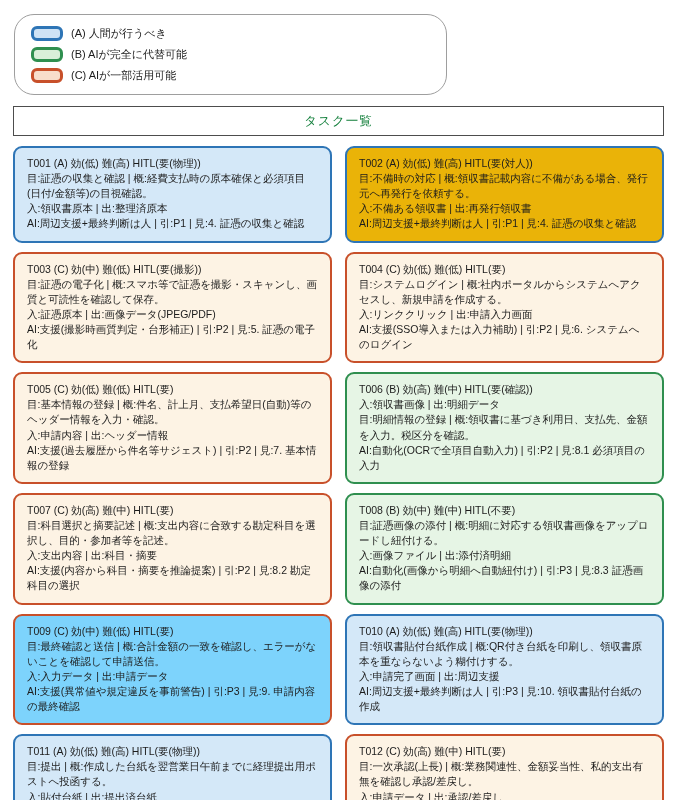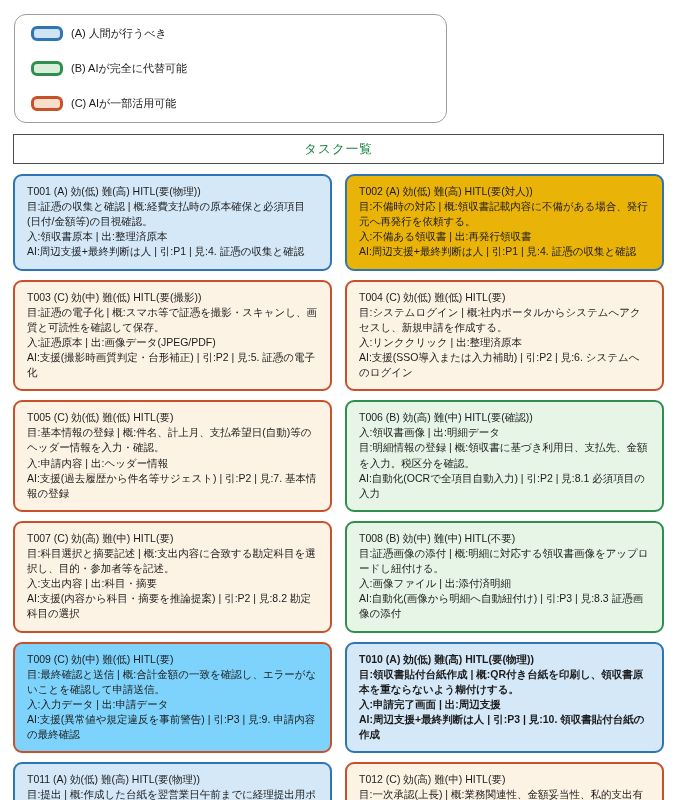--- a/index.html
+++ b/index.html
@@ -5,23 +5,23 @@
   html,body{margin:0;padding:0;}
   body{
     width:677px;height:800px;overflow:hidden;background:#ffffff;
     font-family:"Liberation Sans","DejaVu Sans",sans-serif;
     color:#1c1c1c;
   }
   .page{padding:14px 13px 0 13px;box-sizing:border-box;}
 
   .legend{
     width:433px;box-sizing:border-box;
-    border:1.3px solid #9e9e9e;border-radius:12px;
+    border:1.3px solid #9e9e9e;border-radius:20px;
     padding:11px 16px;margin-left:1px;
-    display:flex;flex-direction:column;gap:20px;
+    display:flex;flex-direction:column;gap:6px;
     background:#ffffff;
   }
   .legend-item{display:flex;align-items:center;gap:8px;}
   .swatch{
     width:26px;height:9px;border-radius:6px;border:3px solid #000;
     flex:0 0 auto;display:inline-block;
   }
   .legend-label{font-size:11px;line-height:1.2;color:#1c1c1c;}
 
   .title-box{
@@ -84,21 +84,21 @@
       </div>
       <div class="card" style="border-color: rgb(200, 80, 42); background: rgb(253, 243, 228);">
         <div>T003 (C) 効(中) 難(低) HITL(要(撮影))</div>
         <div>目:証憑の電子化 | 概:スマホ等で証憑を撮影・スキャンし、画質と可読性を確認して保存。</div>
         <div>入:証憑原本 | 出:画像データ(JPEG/PDF)</div>
         <div>AI:支援(撮影時画質判定・台形補正) | 引:P2 | 見:5. 証憑の電子化</div>
       </div>
       <div class="card" style="border-color: rgb(200, 80, 42); background: rgb(253, 243, 228);">
         <div>T004 (C) 効(低) 難(低) HITL(要)</div>
         <div>目:システムログイン | 概:社内ポータルからシステムへアクセスし、新規申請を作成する。</div>
-        <div>入:リンククリック | 出:整理済原本</div>
+        <div>入:リンククリック | 出:申請入力画面</div>
         <div>AI:支援(SSO導入または入力補助) | 引:P2 | 見:6. システムへのログイン</div>
       </div>
       <div class="card" style="border-color: rgb(200, 80, 42); background: rgb(253, 243, 228);">
         <div>T005 (C) 効(低) 難(低) HITL(要)</div>
         <div>目:基本情報の登録 | 概:件名、計上月、支払希望日(自動)等のヘッダー情報を入力・確認。</div>
         <div>入:申請内容 | 出:ヘッダー情報</div>
         <div>AI:支援(過去履歴から件名等サジェスト) | 引:P2 | 見:7. 基本情報の登録</div>
       </div>
       <div class="card" style="border-color: rgb(47, 143, 79); background: rgb(230, 245, 229);">
         <div>T006 (B) 効(高) 難(中) HITL(要(確認))</div>
@@ -117,21 +117,21 @@
         <div>目:証憑画像の添付 | 概:明細に対応する領収書画像をアップロードし紐付ける。</div>
         <div>入:画像ファイル | 出:添付済明細</div>
         <div>AI:自動化(画像から明細へ自動紐付け) | 引:P3 | 見:8.3 証憑画像の添付</div>
       </div>
       <div class="card" style="border-color: rgb(200, 80, 42); background: #7dd3fc;">
         <div>T009 (C) 効(中) 難(低) HITL(要)</div>
         <div>目:最終確認と送信 | 概:合計金額の一致を確認し、エラーがないことを確認して申請送信。</div>
         <div>入:入力データ | 出:申請データ</div>
         <div>AI:支援(異常値や規定違反を事前警告) | 引:P3 | 見:9. 申請内容の最終確認</div>
       </div>
-      <div class="card" style="border-color: rgb(46, 117, 182); background: rgb(212, 232, 248); font-weight: bold;">
+      <div class="card" style="border-color: rgb(46, 117, 182); background: rgb(212, 232, 248);">
         <div>T010 (A) 効(低) 難(高) HITL(要(物理))</div>
         <div>目:領収書貼付台紙作成 | 概:QR付き台紙を印刷し、領収書原本を重ならないよう糊付けする。</div>
         <div>入:申請完了画面 | 出:周辺支援</div>
         <div>AI:周辺支援+最終判断は人 | 引:P3 | 見:10. 領収書貼付台紙の作成</div>
       </div>
       <div class="card" style="border-color: rgb(46, 117, 182); background: rgb(212, 232, 248);">
         <div>T011 (A) 効(低) 難(高) HITL(要(物理))</div>
         <div>目:提出 | 概:作成した台紙を翌営業日午前までに経理提出用ポストへ投函する。</div>
         <div>入:貼付台紙 | 出:提出済台紙</div>
       </div>

